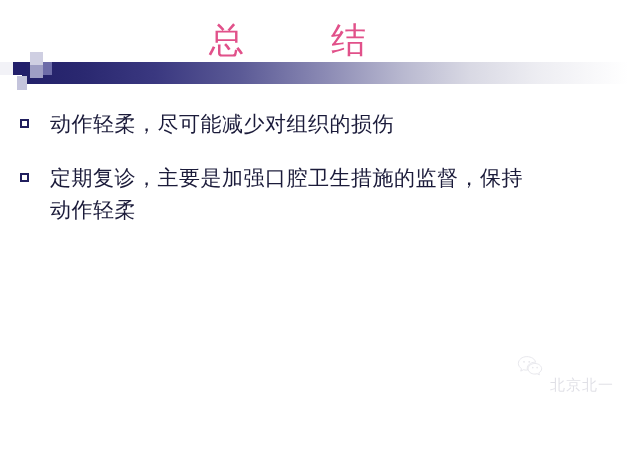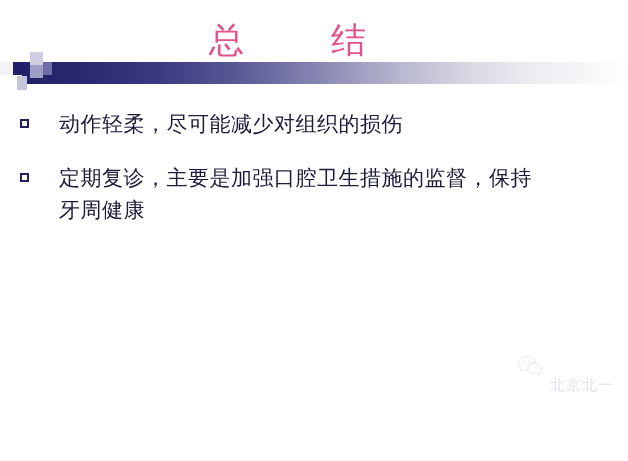--- a/index.html
+++ b/index.html
@@ -104,21 +104,21 @@
     left: 2px;
     top: 11px;
     width: 9px;
     height: 9px;
     border: 2px solid #211f5e;
     background: #ffffff;
     box-sizing: border-box;
   }
 
   .bullet-text {
-    margin-left: 41px;
+    margin-left: 32px;
     font-size: 21px;
     line-height: 32px;
     color: #1b1b3a;
     font-family: "DejaVu Sans", "Liberation Sans", sans-serif;
     letter-spacing: 0.5px;
     white-space: pre-line;
   }
 
   
   .watermark {
@@ -168,21 +168,21 @@
   <div class="bullets">
 
     <div class="bullet">
       <span class="bullet-marker"></span>
       <div class="bullet-text">动作轻柔，尽可能减少对组织的损伤</div>
     </div>
 
     <div class="bullet">
       <span class="bullet-marker"></span>
       <div class="bullet-text">定期复诊，主要是加强口腔卫生措施的监督，保持
-牙周健康</div>
+动作轻柔</div>
     </div>
 
 
   </div>
 
   <div class="watermark">
     <svg class="wm-icon" viewBox="0 0 30 26">
       <path d="M11.2 2.2C5.9 2.2 1.6 5.7 1.6 10c0 2.5 1.4 4.7 3.6 6.1l-0.9 2.8 3.2-1.6c1.2 0.3 2.4 0.5 3.7 0.5 0.3 0 0.6 0 0.9 0-0.2-0.6-0.3-1.2-0.3-1.9 0-4 3.9-7.2 8.7-7.2 0.3 0 0.6 0 0.9 0C21 5.1 16.6 2.2 11.2 2.2z" fill="none" stroke="#c3c3d0" stroke-width="1.1"></path>
       <circle cx="8.1" cy="8.2" r="1.05" fill="#c3c3d0"></circle>
       <circle cx="14.1" cy="8.2" r="1.05" fill="#c3c3d0"></circle>

